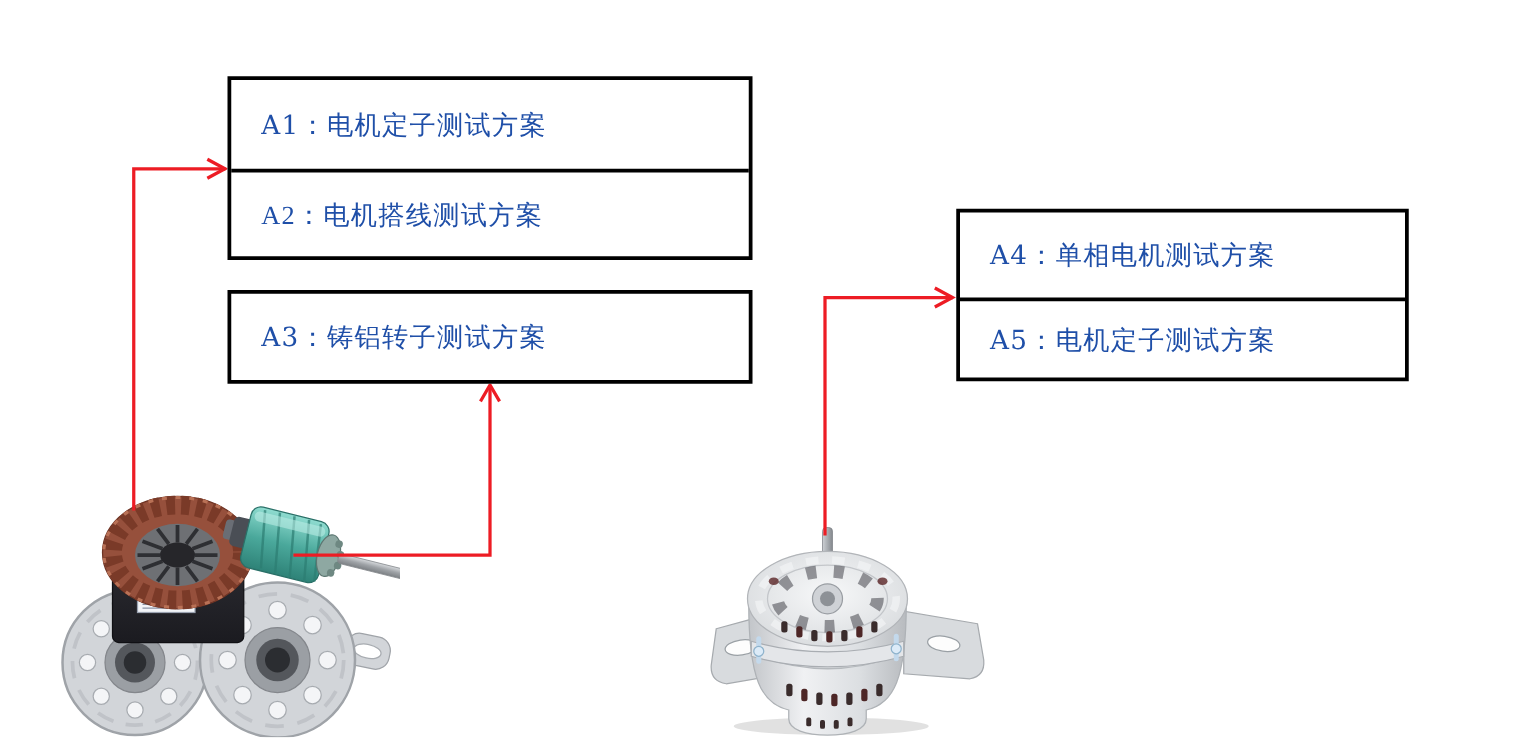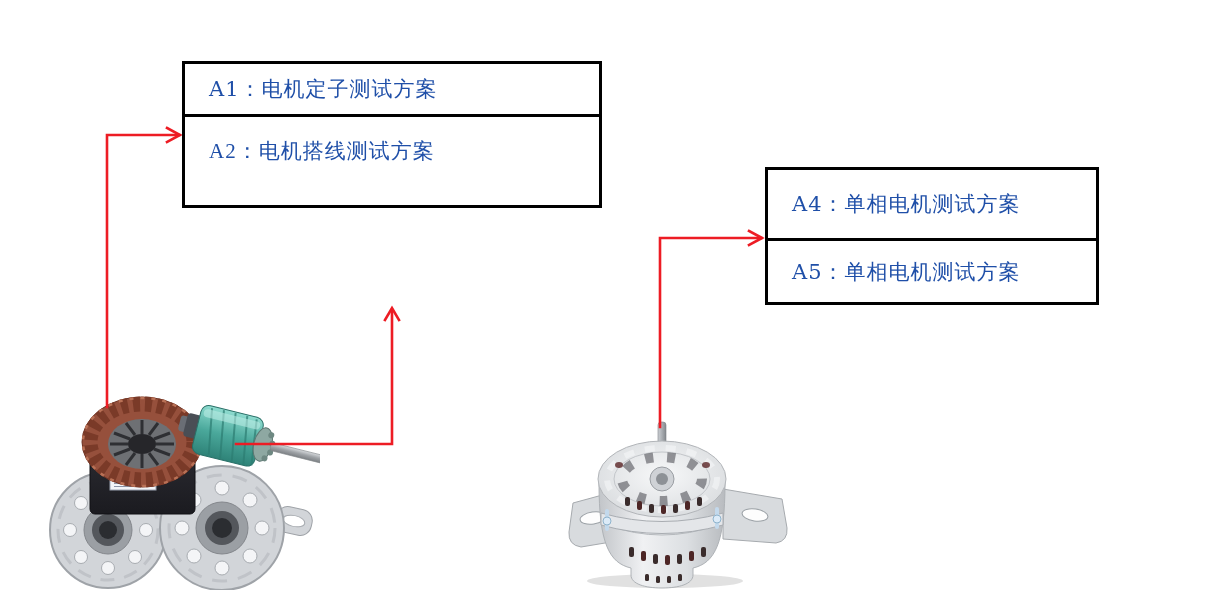--- a/index.html
+++ b/index.html
@@ -29,25 +29,25 @@
     box-sizing:border-box;
   }
   .pbox .row + .row{border-top:3px solid var(--box-border);}
   .row span{
     color:var(--label-text);
     font-size:21px;
     letter-spacing:1px;
     white-space:nowrap;
   }
   #box-a1a2{left:182px;top:61px;width:420px;height:147px;}
-  #box-a1a2 .row:nth-child(1){height:50px;}
+  #box-a1a2 .row:nth-child(1){height:71px;}
   #box-a1a2 .row:nth-child(2){height:70px;font-family:Liberation Serif, serif;}
   #box-a3{left:182px;top:232px;width:420px;height:75px;}
   #box-a3 .row{height:69px;}
-  #box-a4a5{left:765px;top:167px;width:334px;height:138px;}
+  #box-a4a5{left:765px;top:167px;width:362px;height:138px;}
   #box-a4a5 .row:nth-child(1){height:68px;}
   #box-a4a5 .row:nth-child(2){height:64px;}
   .layer{position:absolute;left:0;top:0;pointer-events:none;}
   .arrow-line{stroke:var(--arrow);stroke-width:2.6;fill:none;stroke-linecap:square;stroke-linejoin:miter;}
   .photo{position:absolute;}
 </style>
 </head>
 <body>
 
 <div class="canvas">
@@ -259,23 +259,28 @@
 
   <div class="pbox" id="box-a1a2">
     <div class="row">
       <span>A1：电机定子测试方案</span>
     </div>
     <div class="row">
       <span>A2：电机搭线测试方案</span>
     </div>
   </div>
 
+  <div class="pbox" id="box-a3">
+    <div class="row">
+      <span>A3：铸铝转子测试方案</span>
+    </div>
+  </div>
 
   <div class="pbox" id="box-a4a5">
     <div class="row">
       <span>A4：单相电机测试方案</span>
     </div>
     <div class="row">
-      <span>A5：单相电机测试方案</span>
+      <span>A5：电机定子测试方案</span>
     </div>
   </div>
 
 </div>
 
 </body></html>

